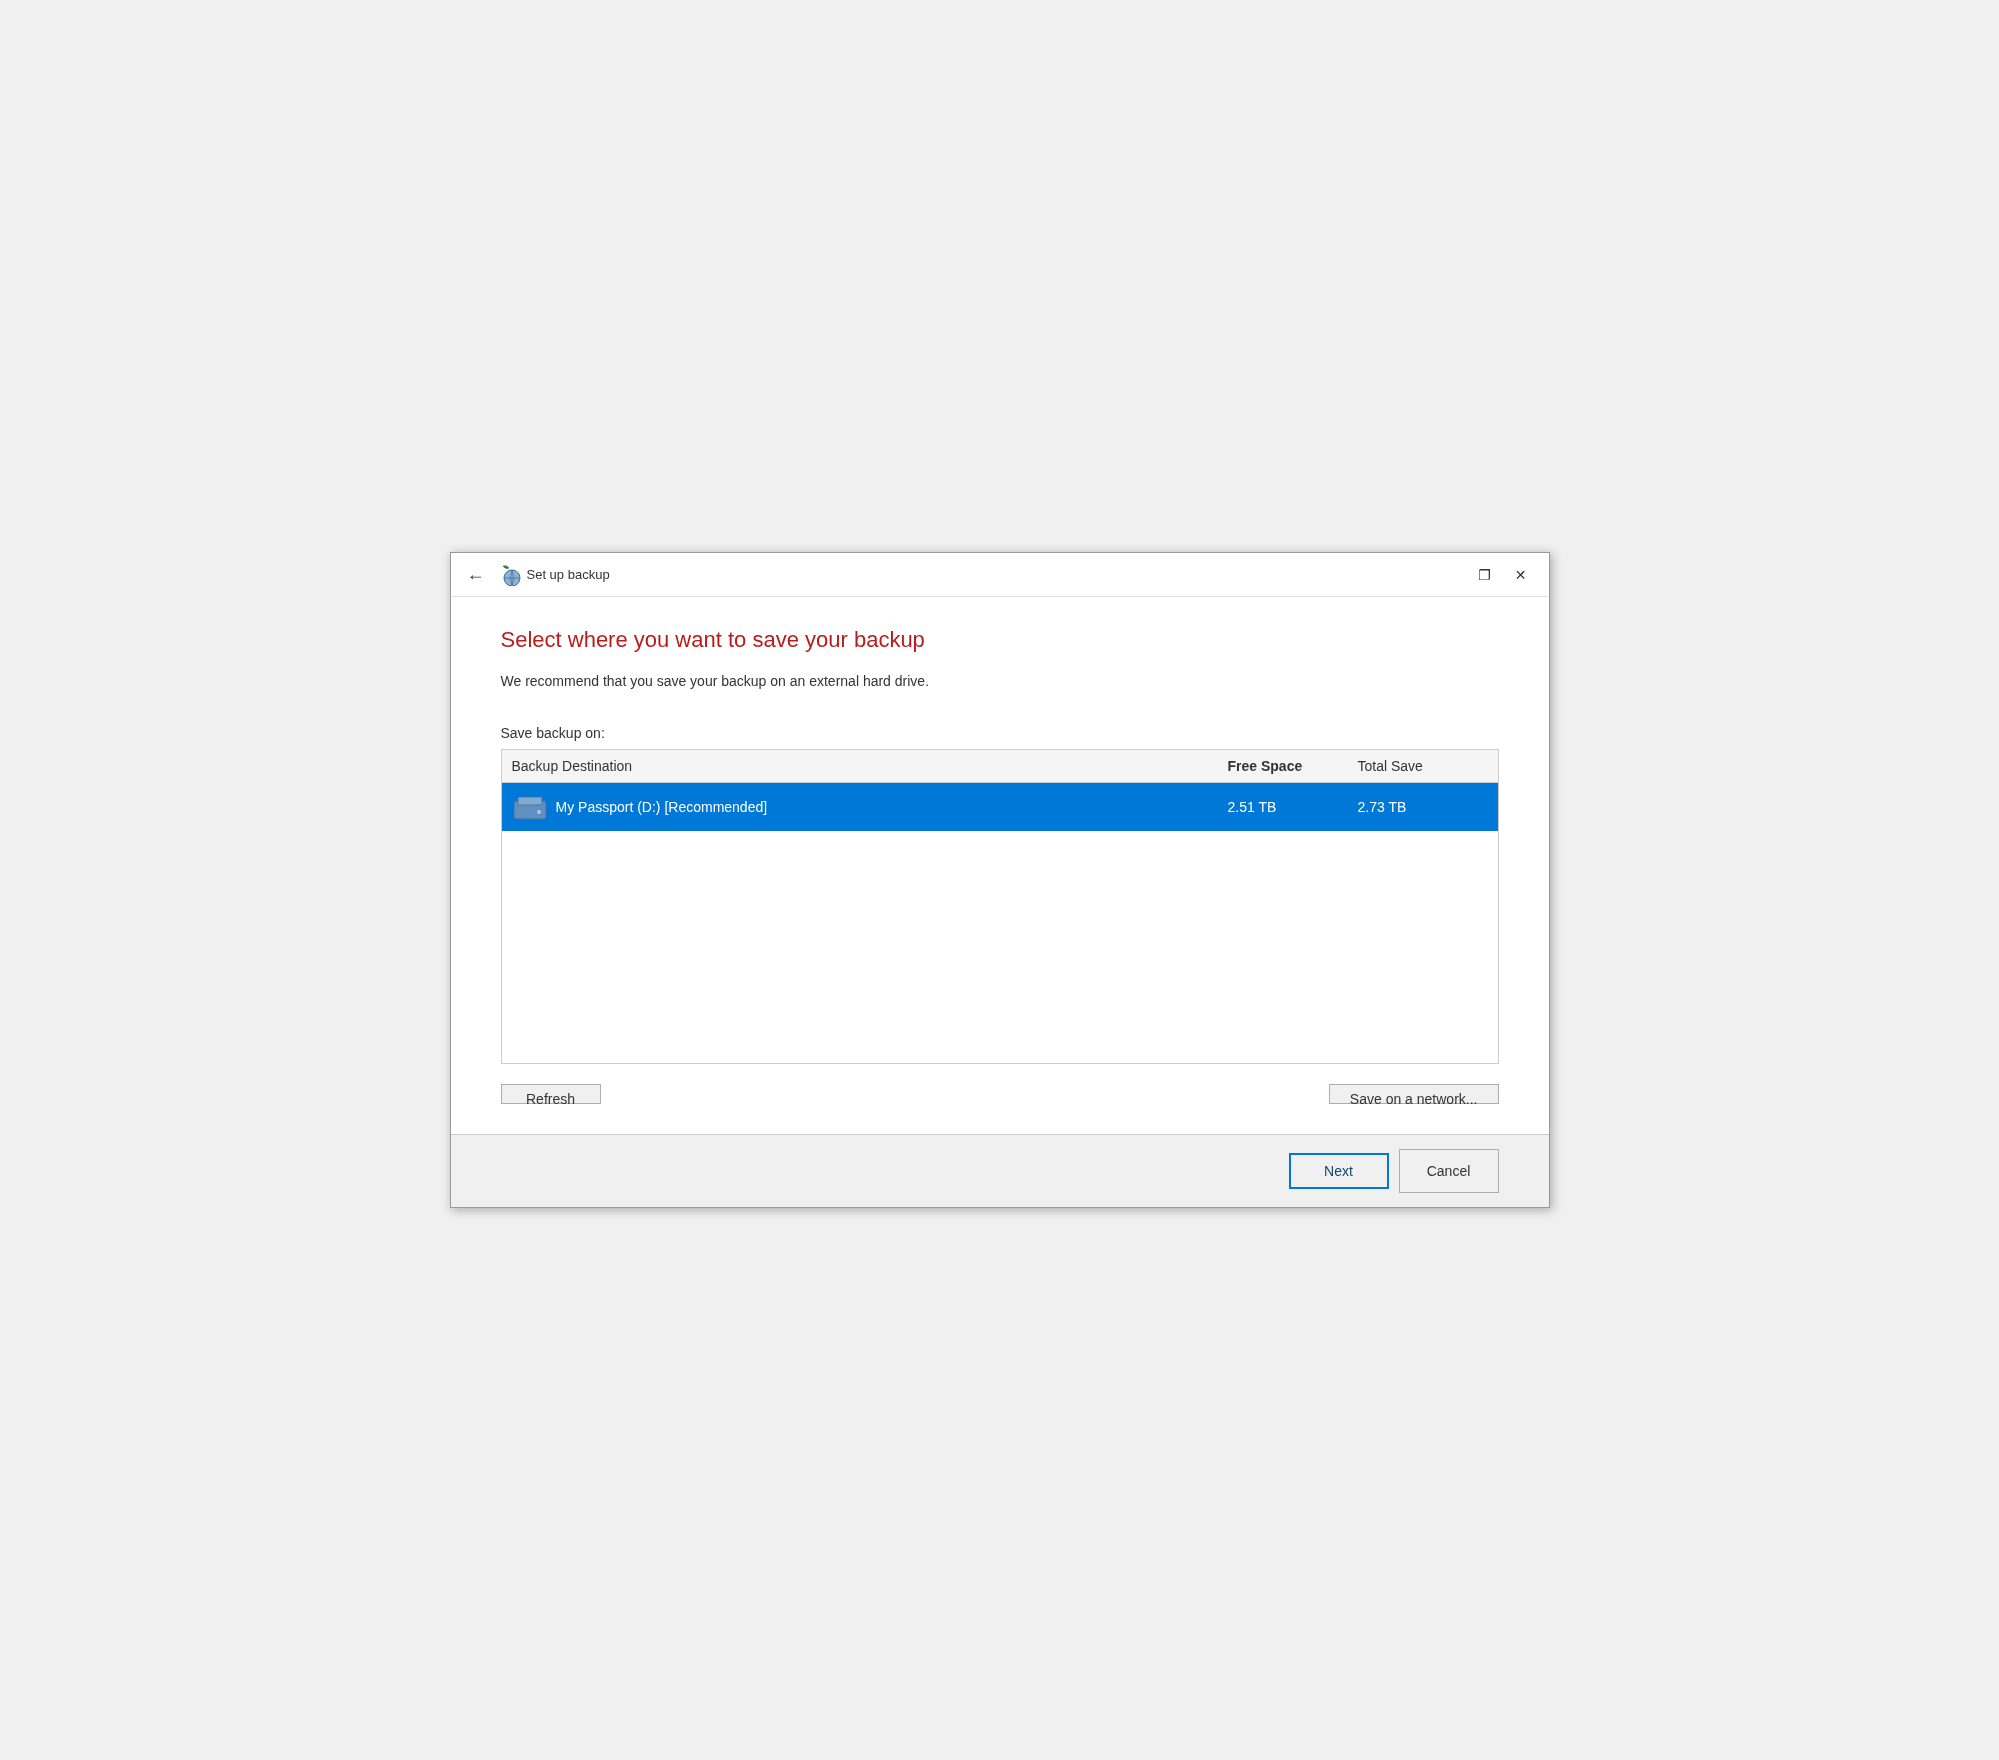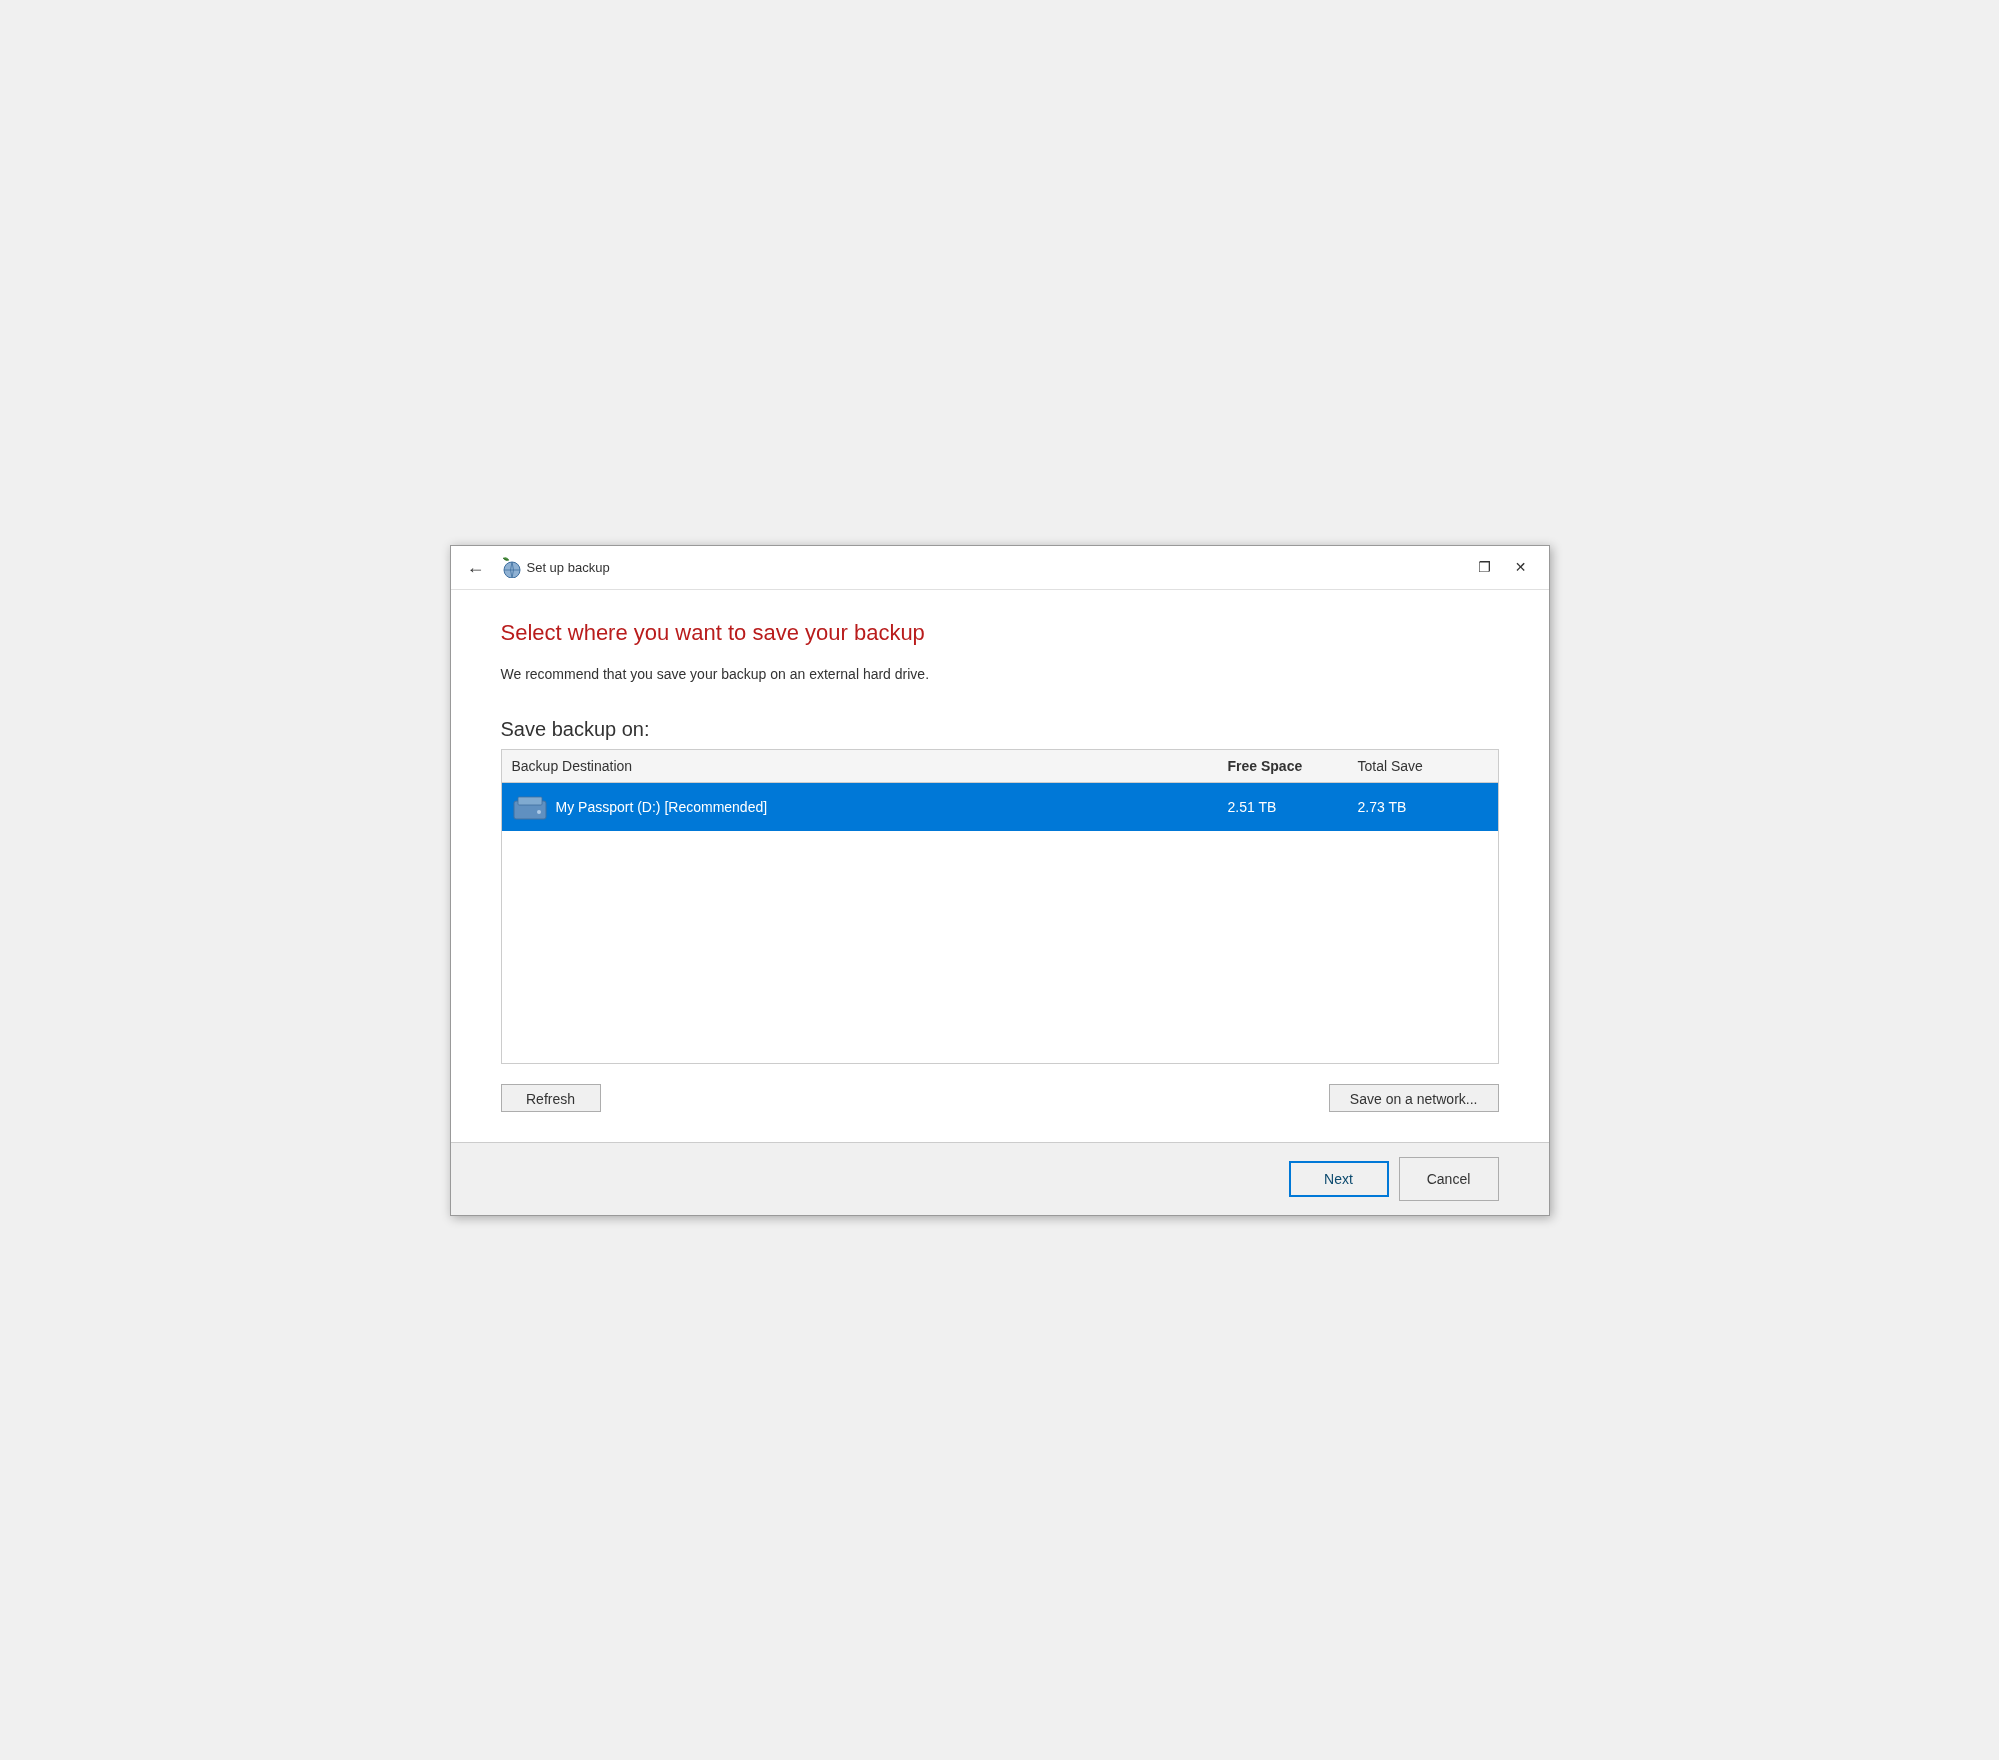--- a/index.html
+++ b/index.html
@@ -98,21 +98,21 @@
       margin-bottom: 20px;
     }
 
     .recommendation-text {
       font-size: 14px;
       color: #333;
       margin-bottom: 30px;
     }
 
     .save-backup-label {
-      font-size: 20px;
+      font-size: 14px;
       color: #333;
       margin-bottom: 8px;
       font-weight: 400;
       margin-top: 36px;
     }
 
     .destinations-table-container {
       border: 1px solid #ccc;
       width: 100%;
       margin-bottom: 20px;
@@ -194,21 +194,21 @@
     }
 
     .btn {
       padding: 6px 20px;
       font-size: 14px;
       background: #f0f0f0;
       border: 1px solid #adadad;
       cursor: pointer;
       color: #333;
       min-width: 100px;
-      height: 28px;
+      height: 20px;
     }
 
     .bottom-bar {
       background: #f0f0f0;
       border-top: 1px solid #ccc;
       padding: 14px 50px;
       display: flex;
       justify-content: flex-end;
       align-items: center;
       gap: 10px;

